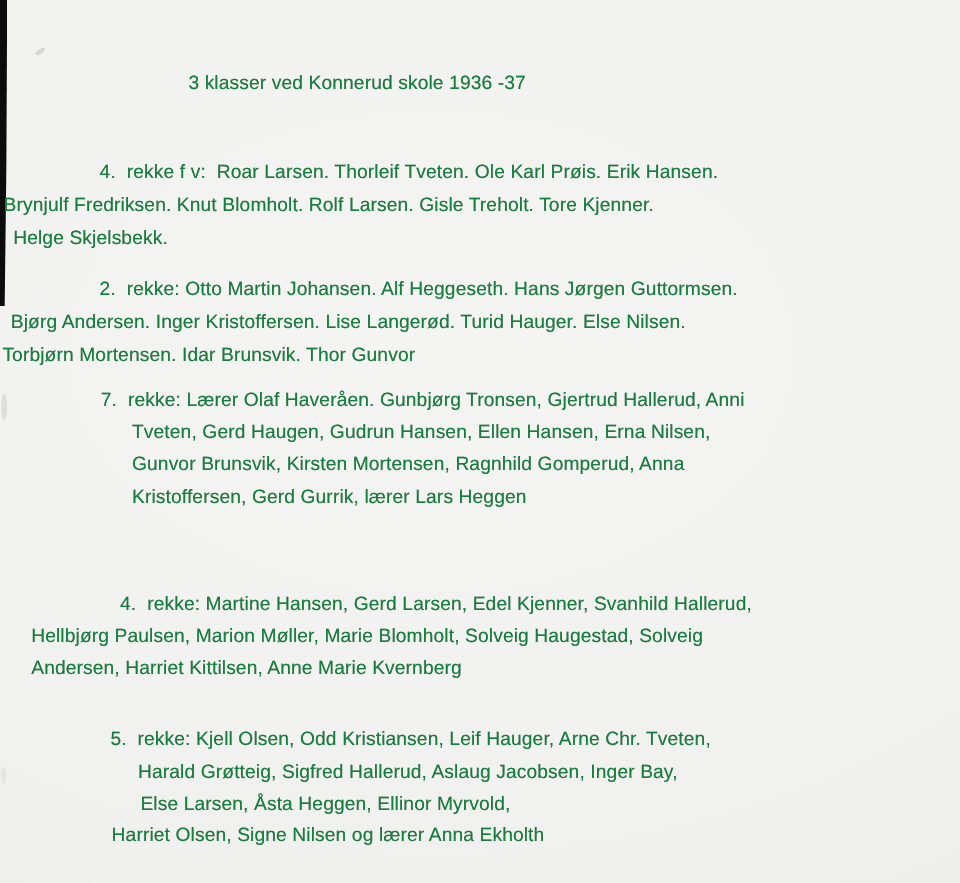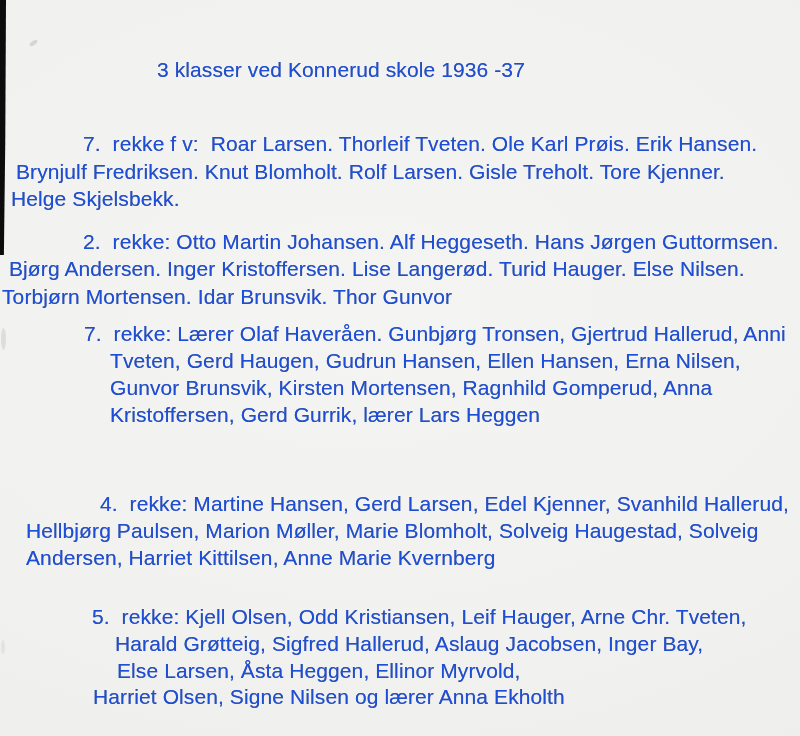--- a/index.html
+++ b/index.html
@@ -31,44 +31,44 @@
   }
   .smudge {
     position: absolute;
     border-radius: 50%;
   }
   .smudge-a { left: 29px; top: 41px;  width: 9px;  height: 4px;  background: #d6d6d2; transform: rotate(-35deg); }
   .smudge-b { left: 1px;  top: 328px; width: 5px;  height: 22px; background: #dddddA; }
   .smudge-c { left: 1px;  top: 640px; width: 4px;  height: 14px; background: #e3e3e0; }
   .line {
     position: absolute;
-    font-size: 21px;
+    font-size: 16px;
     line-height: 26px;
-    color: #1d4ed8;
+    color: #15803d;
     white-space: pre;
     letter-spacing: 0.1px;
     text-shadow: 0 0 0.5px rgba(60,60,60,0.55);
   }
 </style>
 </head>
 <body>
 
 <div class="paper"></div>
 
 <div class="scan-bar"></div>
 <div class="smudge smudge-a"></div>
 <div class="smudge smudge-b"></div>
 <div class="smudge smudge-c"></div>
 
 <div>
 
   <div class="line" style="left:157px; top:57px;">3 klasser ved Konnerud skole 1936 -37</div>
 
-  <div class="line" style="left:83px;  top:131px;">7.  rekke f v:  Roar Larsen. Thorleif Tveten. Ole Karl Prøis. Erik Hansen.</div>
-  <div class="line" style="left:16px;   top:159px;">Brynjulf Fredriksen. Knut Blomholt. Rolf Larsen. Gisle Treholt. Tore Kjenner.</div>
+  <div class="line" style="left:83px;  top:131px;">4.  rekke f v:  Roar Larsen. Thorleif Tveten. Ole Karl Prøis. Erik Hansen.</div>
+  <div class="line" style="left:3px;   top:159px;">Brynjulf Fredriksen. Knut Blomholt. Rolf Larsen. Gisle Treholt. Tore Kjenner.</div>
   <div class="line" style="left:11px;  top:186px;">Helge Skjelsbekk.</div>
 
   <div class="line" style="left:83px;  top:229px;">2.  rekke: Otto Martin Johansen. Alf Heggeseth. Hans Jørgen Guttormsen.</div>
   <div class="line" style="left:9px;   top:256px;">Bjørg Andersen. Inger Kristoffersen. Lise Langerød. Turid Hauger. Else Nilsen.</div>
   <div class="line" style="left:2px;   top:284px;">Torbjørn Mortensen. Idar Brunsvik. Thor Gunvor</div>
 
   <div class="line" style="left:84px;  top:321px;">7.  rekke: Lærer Olaf Haveråen. Gunbjørg Tronsen, Gjertrud Hallerud, Anni</div>
   <div class="line" style="left:110px; top:348px;">Tveten, Gerd Haugen, Gudrun Hansen, Ellen Hansen, Erna Nilsen,</div>
   <div class="line" style="left:110px; top:375px;">Gunvor Brunsvik, Kirsten Mortensen, Ragnhild Gomperud, Anna</div>
   <div class="line" style="left:110px; top:402px;">Kristoffersen, Gerd Gurrik, lærer Lars Heggen</div>

